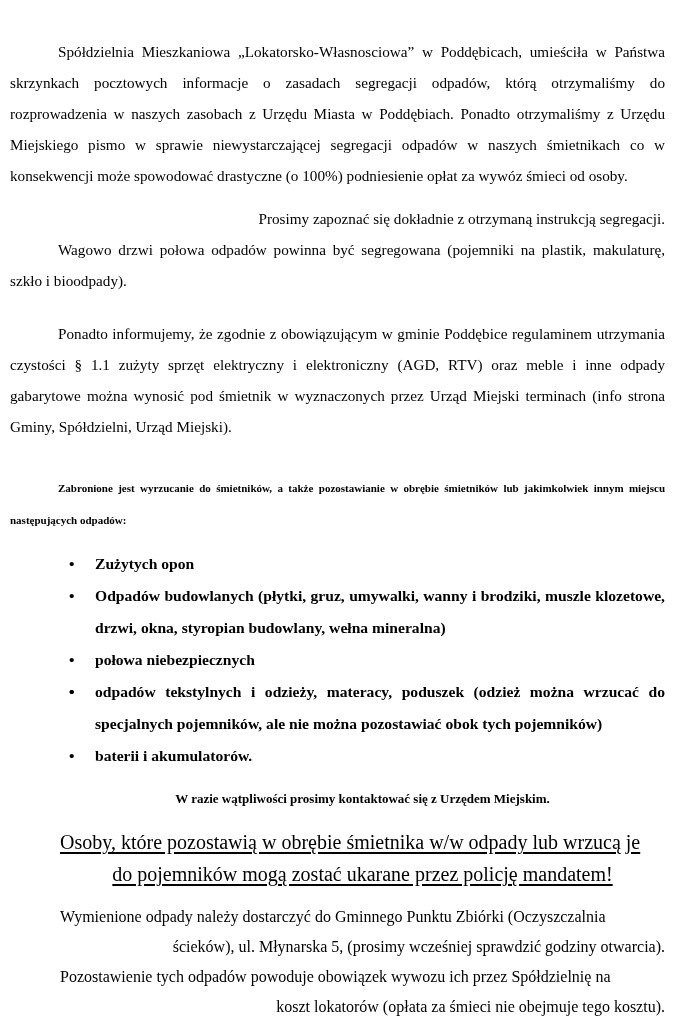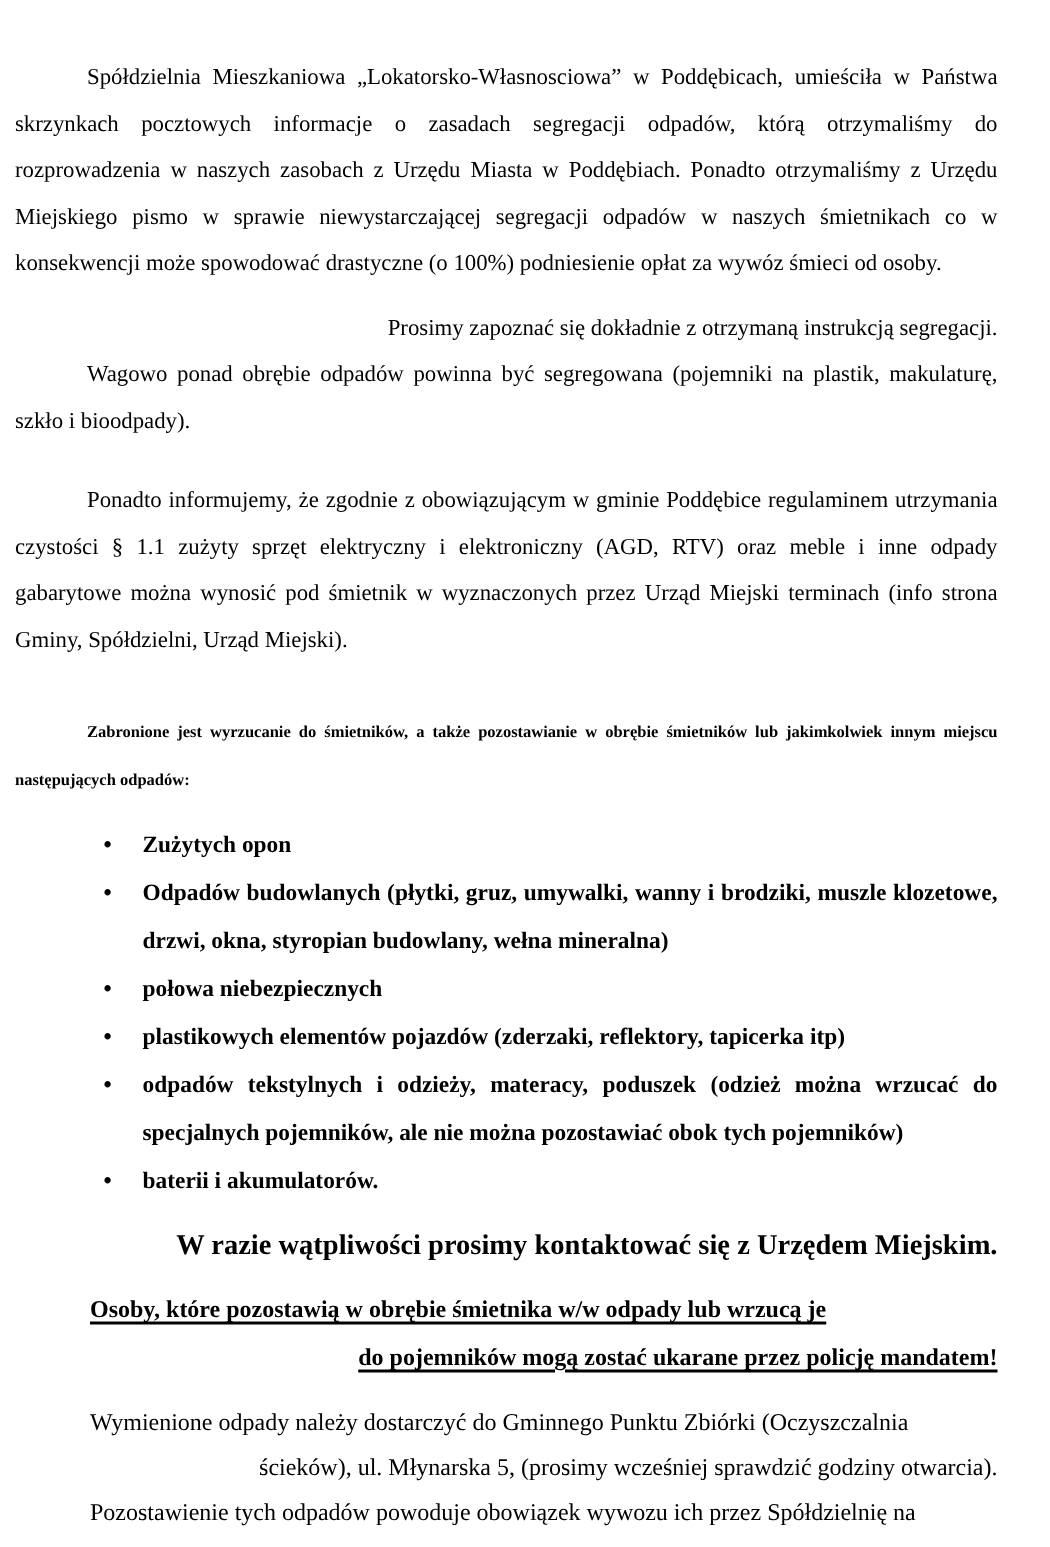--- a/index.html
+++ b/index.html
@@ -79,46 +79,46 @@
     font-size: 15.6px;
     line-height: 32px;
     font-weight: bold;
   }
   .bullets li.no-justify {
     text-align: left;
   }
 
   
   .bold-line {
-    font-size: 19px;
+    font-size: 13px;
     font-weight: bold;
     line-height: 30px;
     margin: 0;
     padding-left: 50px;
-    text-align: right;
+    text-align: center;
   }
 
   
   .warn {
     margin: 0;
     padding-left: 50px;
-    font-size: 16px;
-    font-weight: bold;
+    font-size: 20px;
+    font-weight: normal;
     line-height: 32px;
   }
   .warn .wline {
     display: block;
     text-decoration: underline;
     text-underline-offset: 3px;
     text-decoration-thickness: 1.5px;
     text-align: justify;
     text-justify: inter-word;
   }
   .warn .wline.lastline {
-    text-align: right;
+    text-align: center;
   }
 
   
   .closing {
     margin: 0;
     padding-left: 50px;
     font-size: 16px;
     font-weight: normal;
     line-height: 30px;
     text-align: justify;
@@ -138,21 +138,21 @@
 <body>
 
 <div class="page">
 
   <p class="para indent">Spółdzielnia Mieszkaniowa „Lokatorsko-Własnosciowa” w Poddębicach, umieściła w Państwa skrzynkach pocztowych informacje o zasadach segregacji odpadów, którą otrzymaliśmy do rozprowadzenia w naszych zasobach z Urzędu Miasta w Poddębiach. Ponadto otrzymaliśmy z Urzędu Miejskiego pismo w sprawie niewystarczającej segregacji odpadów w naszych śmietnikach co w konsekwencji może spowodować drastyczne (o 100%) podniesienie opłat za wywóz śmieci od osoby.</p>
 
   <div class="gap-sm"></div>
 
   <p class="para indent last-left">Prosimy zapoznać się dokładnie z otrzymaną instrukcją segregacji.</p>
 
-  <p class="para indent">Wagowo ponad obrębie odpadów powinna być segregowana (pojemniki na plastik, makulaturę, szkło i bioodpady).</p>
+  <p class="para indent">Wagowo drzwi połowa odpadów powinna być segregowana (pojemniki na plastik, makulaturę, szkło i bioodpady).</p>
 
   <div class="gap-md"></div>
 
   <p class="para indent">Ponadto informujemy, że zgodnie z obowiązującym w gminie Poddębice regulaminem utrzymania czystości § 1.1 zużyty sprzęt elektryczny i elektroniczny (AGD, RTV) oraz meble i inne odpady gabarytowe można wynosić pod śmietnik w wyznaczonych przez Urząd Miejski terminach (info strona Gminy, Spółdzielni, Urząd Miejski).</p>
 
   <div class="gap-lg"></div>
 
   <p class="heading">Zabronione jest wyrzucanie do śmietników, a także pozostawianie w obrębie śmietników lub jakimkolwiek innym miejscu następujących odpadów:</p>
 
   <div class="gap-sm"></div>
@@ -165,21 +165,20 @@
     <li>
       <span class="bullet-dot">•</span>
       <span>Odpadów budowlanych  (płytki, gruz, umywalki, wanny i brodziki, muszle klozetowe, drzwi, okna, styropian budowlany, wełna mineralna)</span>
     </li>
     <li class="no-justify">
       <span class="bullet-dot">•</span>
       <span>połowa niebezpiecznych</span>
     </li>
     <li class="no-justify">
       <span class="bullet-dot">•</span>
-      <span>plastikowych elementów pojazdów (zderzaki, reflektory, tapicerka itp)</span>
     </li>
     <li>
       <span class="bullet-dot">•</span>
       <span>odpadów tekstylnych i odzieży, materacy, poduszek (odzież można wrzucać do specjalnych pojemników, ale nie można pozostawiać obok tych pojemników)</span>
     </li>
     <li class="no-justify">
       <span class="bullet-dot">•</span>
       <span>baterii i akumulatorów.</span>
     </li>
   </ul>

